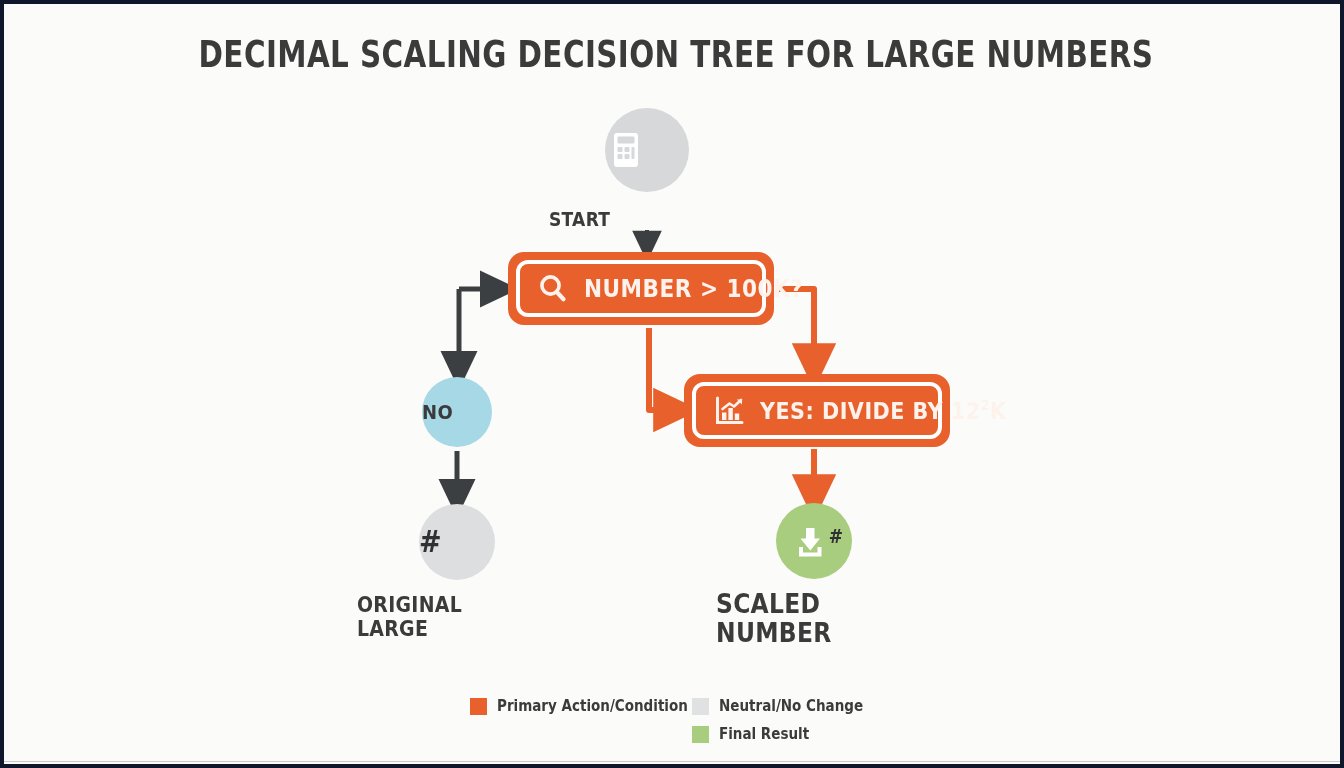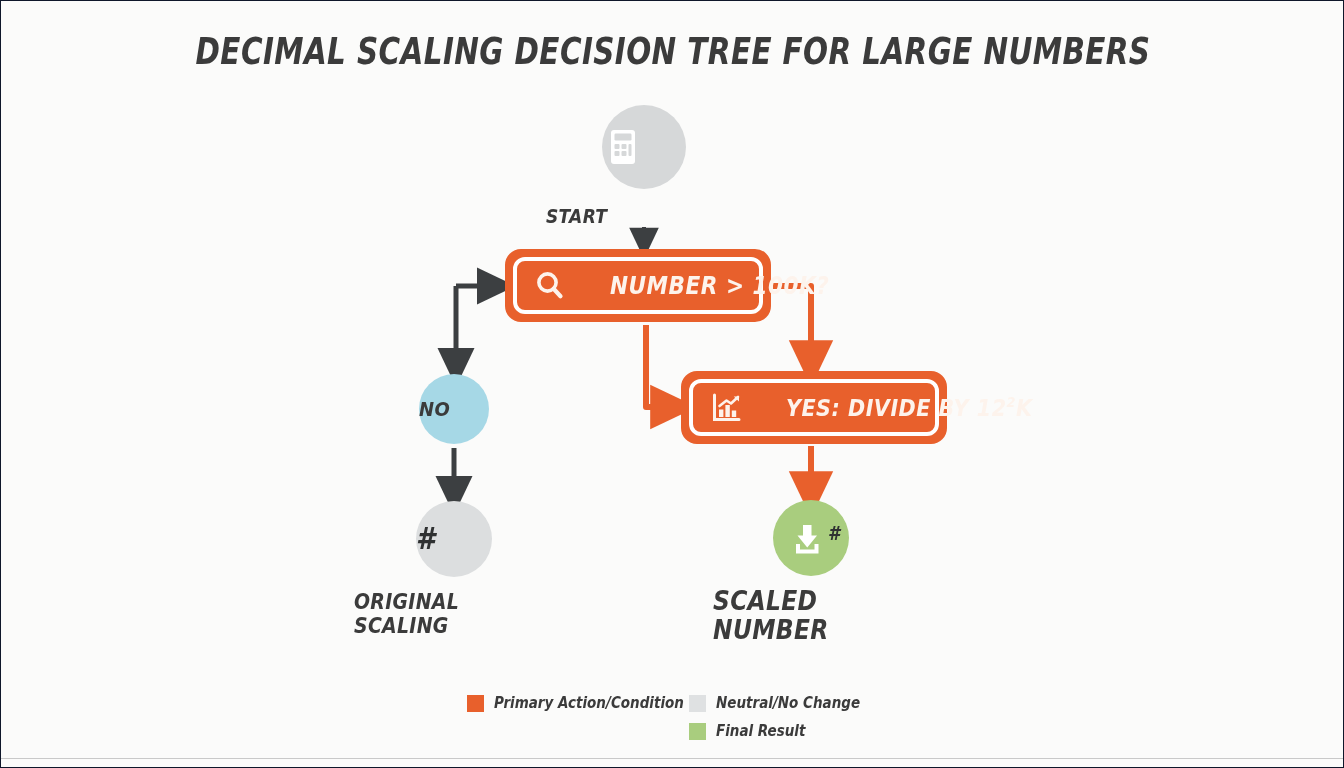--- a/index.html
+++ b/index.html
@@ -11,22 +11,21 @@
   body {
     font-family: "Liberation Sans", sans-serif;
   }
   #canvas {
     position: relative;
     width: 1344px;
     height: 768px;
     background: #fbfbfa;
     overflow: hidden;
     box-sizing: border-box;
-    border: 1px solid #0f172a;
-    font-style: italic;
+    border: 4px solid #0f172a;
   }
   .bottom-rule {
     position: absolute;
     left: 0;
     top: 757px;
     width: 1344px;
     height: 1px;
     background: #c9c9c9;
   }
 
@@ -166,21 +165,20 @@
     align-items: center;
     padding-left: 16px;
     gap: 14px;
   }
   .decision-box .box-text {
     font-family: "DejaVu Sans Condensed", "Liberation Sans Narrow", "Liberation Sans", sans-serif;
     font-weight: bold;
     color: #fdf3ec;
     letter-spacing: 0.5px;
     white-space: nowrap;
-    margin-left: 29px;
   }
   #box-condition {
     left: 504px; top: 248px;
     width: 266px; height: 73px;
   }
   #box-condition .box-text { font-size: 24px; }
   #box-action {
     left: 680px; top: 370px;
     width: 266px; height: 73px;
   }
@@ -277,21 +275,21 @@
   </div>
 
   <div id="no-circle" class="node-circle">
     <span class="circle-text">NO</span>
   </div>
 
   <div id="original-circle" class="node-circle">
     <span class="hash-glyph">#</span>
   </div>
   <div id="original-label" class="node-label">ORIGINAL
-SCALING</div>
+LARGE</div>
 
   <div id="box-action" class="decision-box">
     <div class="inner">
       <svg class="box-icon" width="34" height="34" viewBox="0 0 34 34">
         <path d="M5.5,4 L5.5,28.5 L30,28.5" fill="none" stroke="#fdf3ec" stroke-width="3" stroke-linecap="round"></path>
         <rect x="10" y="18.5" width="4.4" height="7.5" fill="#fdf3ec"></rect>
         <rect x="16.4" y="14" width="4.4" height="12" fill="#fdf3ec"></rect>
         <rect x="22.8" y="19.5" width="4.4" height="6.5" fill="#fdf3ec"></rect>
         <path d="M10.5,15 L17.5,9.5 L22,12.5 L29,6" fill="none" stroke="#fdf3ec" stroke-width="2.6" stroke-linecap="round" stroke-linejoin="round"></path>
         <path d="M24.8,5.4 L30,5.4 L30,10.4 Z" fill="#fdf3ec"></path>

